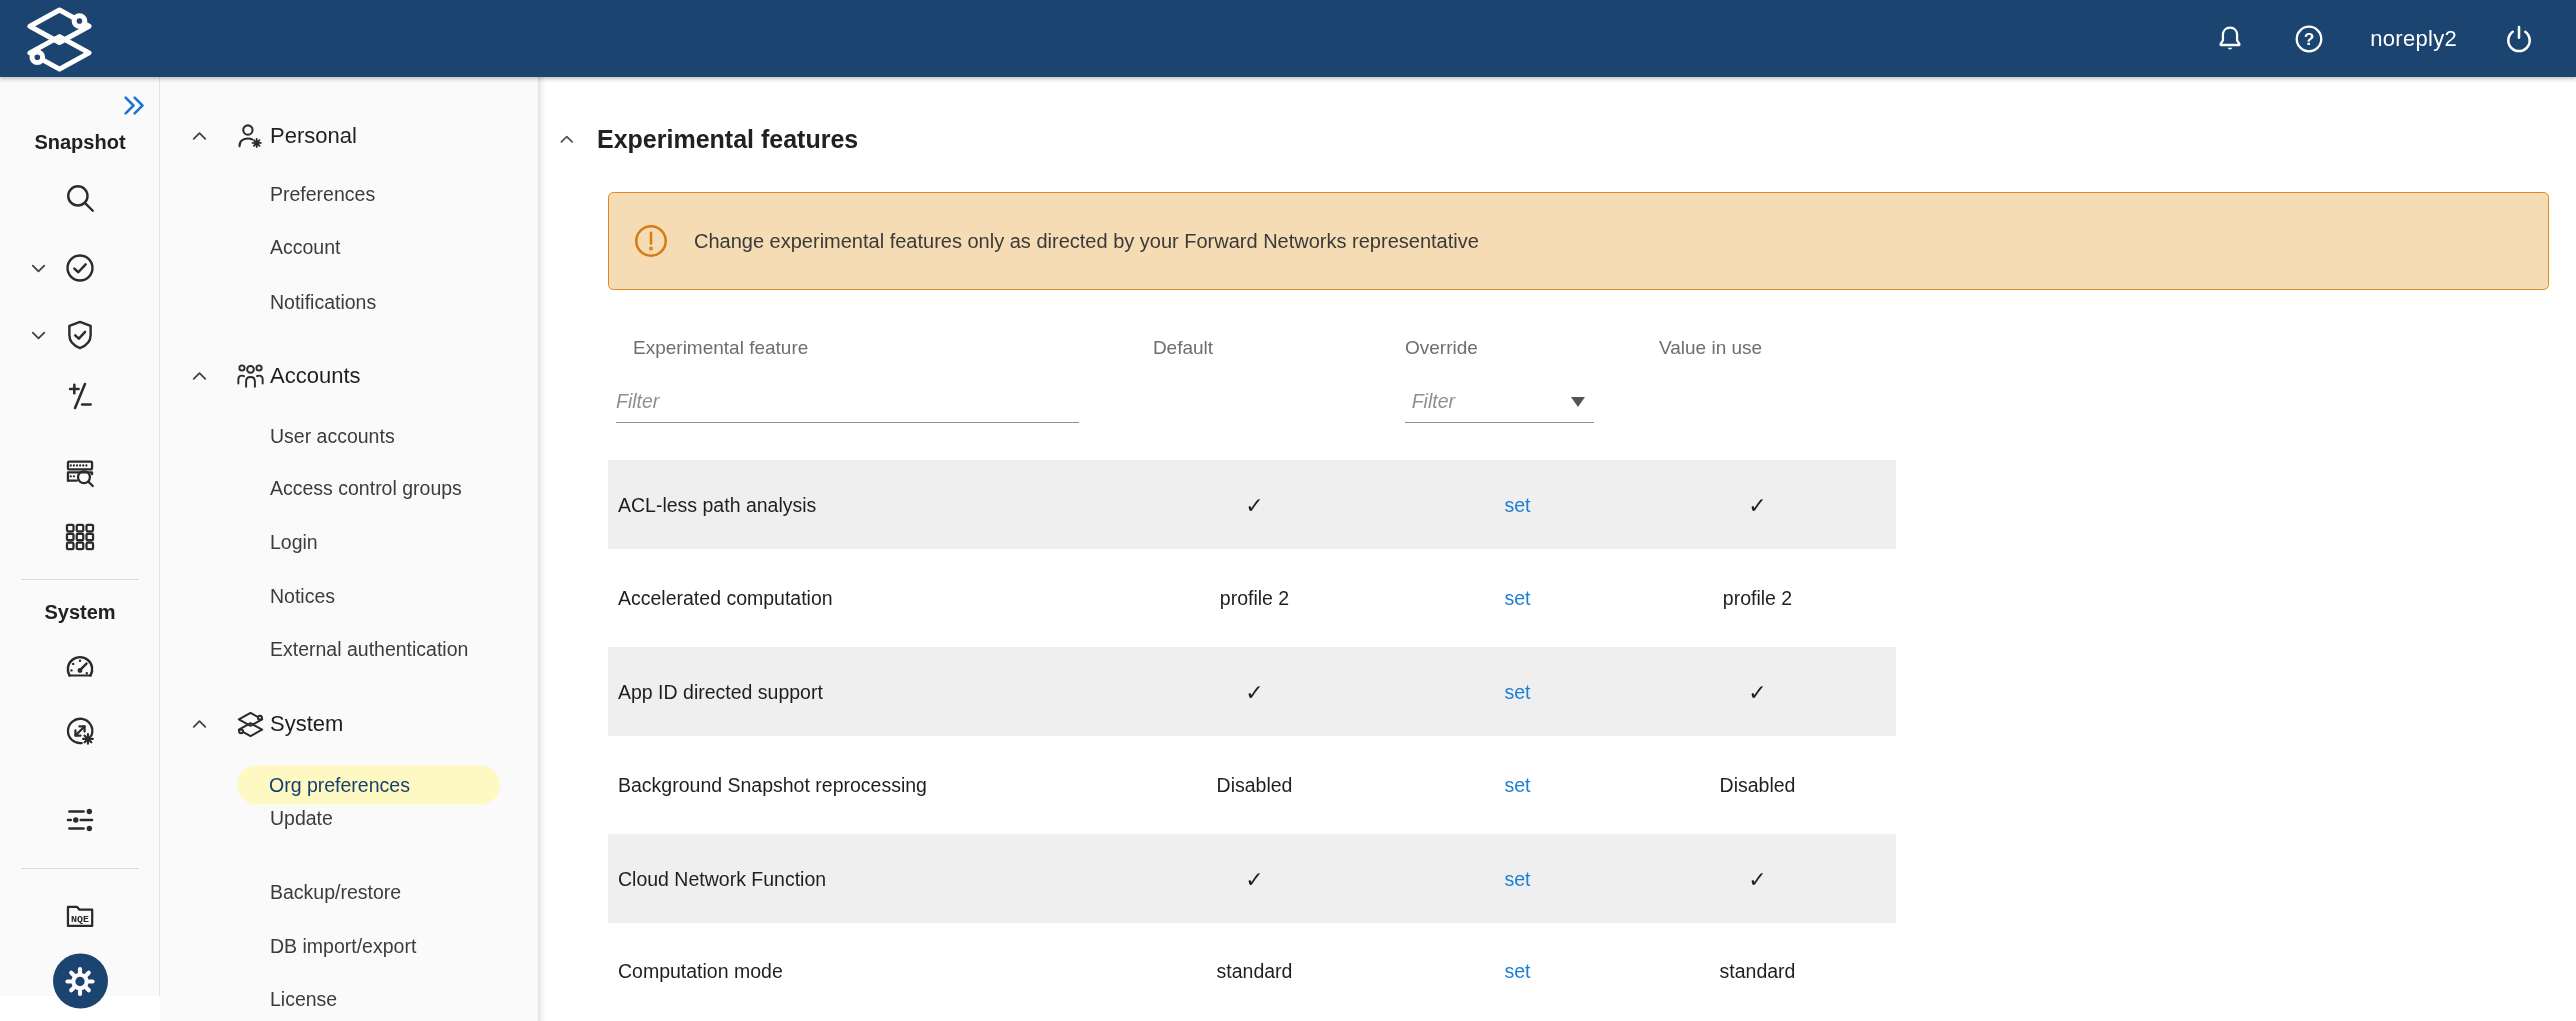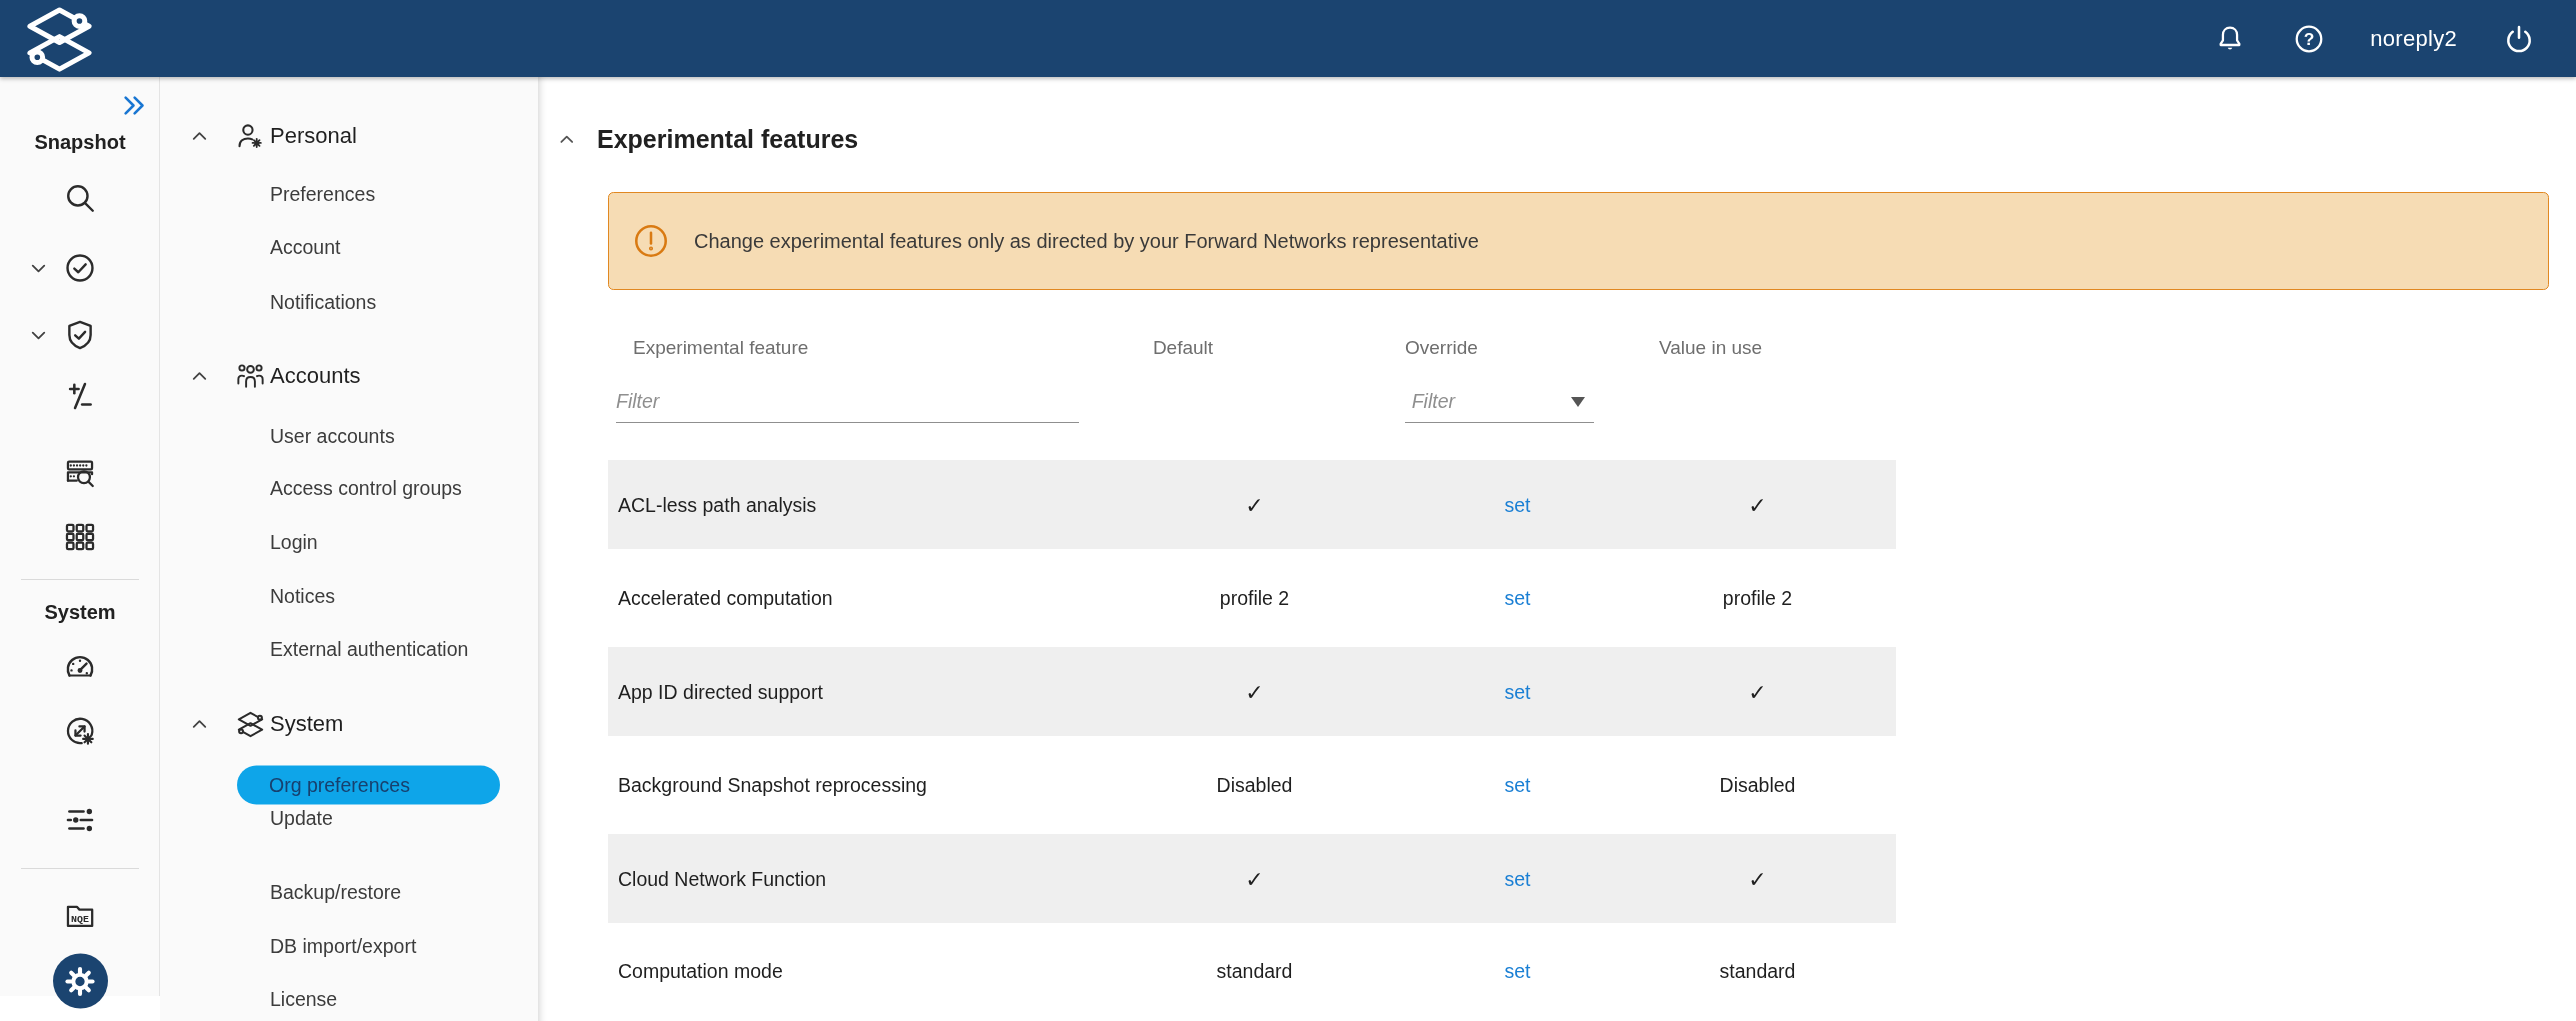--- a/index.html
+++ b/index.html
@@ -34,21 +34,21 @@
 
   
   .settings-nav { position:absolute; left:160px; top:77px; width:378px; height:945px; background:#fafafa; z-index:10; }
   .nav-section-header { position:absolute; transform:translateY(-50%); display:flex; align-items:center; cursor:pointer; }
   .nav-section-header .sec-chevron { position:absolute; left:28px; width:23px; height:23px; }
   .nav-section-header .sec-icon { position:absolute; left:75px; width:31px; height:31px; }
   .nav-section-header .sec-icon svg, .nav-section-header .sec-chevron svg { width:100%; height:100%; }
   .nav-section-label { position:absolute; left:110px; font-size:22px; color:#1f1f1f; white-space:nowrap; }
   .nav-item { position:absolute; left:110px; transform:translateY(-50%); font-size:19.5px; color:#3c3c3c;
               white-space:nowrap; cursor:pointer; }
-  .nav-item.selected-pill { left:77px; width:263px; height:39px; background:#0ea5e9; border-radius:19.5px;
+  .nav-item.selected-pill { left:77px; width:263px; height:39px; background:#fef9c3; border-radius:19.5px;
                             display:flex; align-items:center; padding-left:32px; color:#17406e; }
 
   
   .main { position:absolute; left:537px; top:77px; width:2039px; height:945px; background:#ffffff;
           box-shadow:inset 9.4px 0 8px -8px rgba(0,0,0,.22); }
   .heading-chevron { position:absolute; left:19px; top:52px; width:21.5px; height:21.5px; cursor:pointer; }
   .heading-chevron svg { width:21.5px; height:21.5px; }
   .page-title { position:absolute; left:60px; top:62px; transform:translateY(-50%); font-size:25px; color:#212121; }
 
   .warning-banner { position:absolute; left:71px; top:115px; width:1941px; height:98px; background:#f6dcb4;

